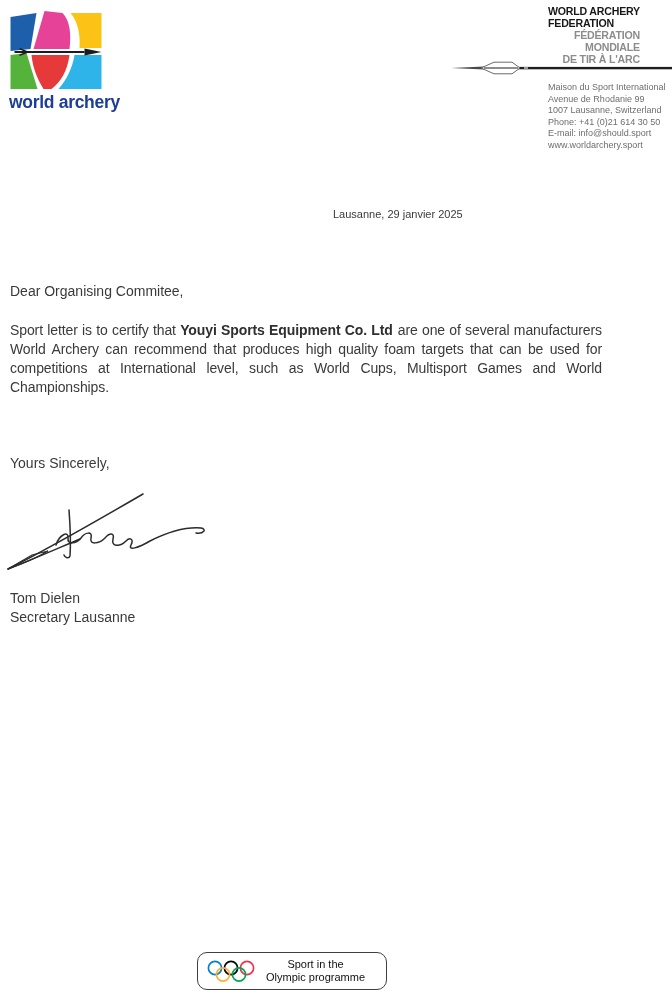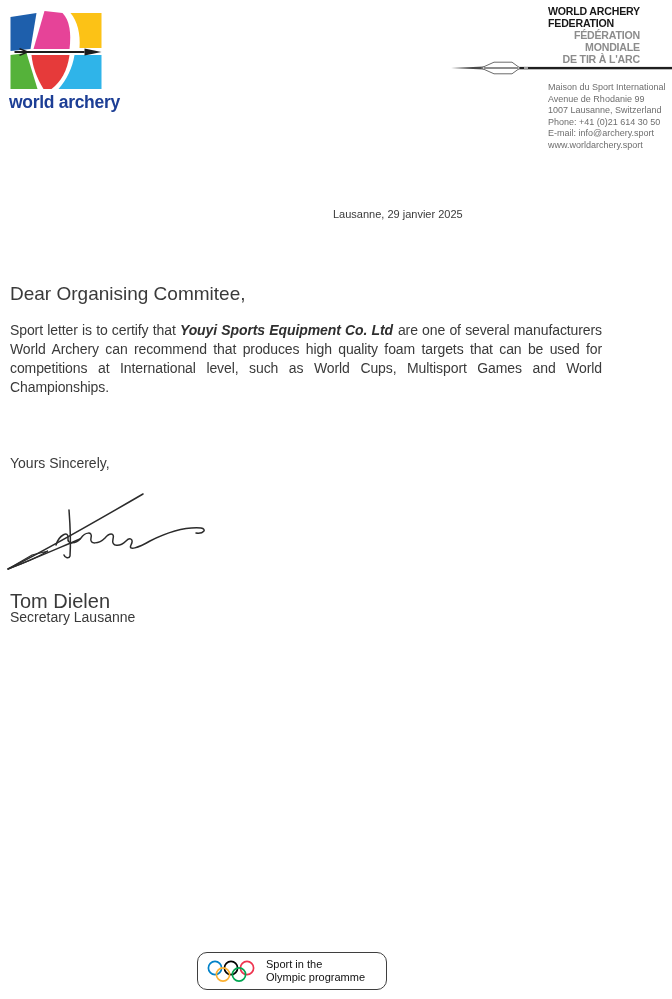--- a/index.html
+++ b/index.html
@@ -28,39 +28,39 @@
     font-size:10.6px;font-weight:bold;letter-spacing:-0.2px;
     color:#171717;white-space:nowrap;
   }
   .org-line.fr{color:#8c8c8c;text-align:right;}
   .arrow-wrap{left:450px;top:59px;width:222px;height:18px;}
   .address-block{left:548px;top:71px;line-height:11.6px;margin-top:11px;}
   .address-line{font-size:9px;color:#6e6e6e;white-space:nowrap;}
 
   
   .dateline{left:333px;top:208px;font-size:11px;color:#3a3a3a;}
-  .salutation{left:10px;top:283px;font-size:19px;text-align:right;}
+  .salutation{left:10px;top:283px;font-size:14px;text-align:right;}
   .para1{
     left:10px;top:321px;width:592px;
     font-size:14px;line-height:19px;letter-spacing:-0.1px;
     text-align:justify;
   }
-  .para1 b{margin-right:5px;color:#2f2f2f;font-style:italic;}
+  .para1 b{margin-right:5px;color:#2f2f2f;}
   .para2{left:10px;top:416px;font-size:14px;}
   .closing{left:10px;top:455px;font-size:14px;}
   .signature-wrap{left:2px;top:483px;width:215px;height:88px;}
-  .signer-name{left:10px;top:590px;font-size:20px;}
+  .signer-name{left:10px;top:590px;font-size:14px;}
   .signer-title{left:10px;top:609px;font-size:14px;}
 
   
   .olympic-badge{
     left:197px;top:952px;width:190px;height:38px;
     border:1.4px solid #3f3f3f;border-radius:10px;
     box-sizing:border-box;
-    display:flex;align-items:center;
+    display:flex;align-items:center;text-align:center;
   }
   .rings-wrap{margin-left:9px;width:48px;height:23px;flex:none;}
   .badge-text{
     margin-left:11px;
     font-size:11px;line-height:13px;color:#111111;white-space:nowrap;
   }
 </style>
 </head>
 <body>
 
@@ -99,21 +99,21 @@
       <path d="M31,9 L44,3.2 L62,3.2 L70,9 L62,14.8 L44,14.8 Z" fill="#ffffff" stroke="#5a5a5a" stroke-width="0.9"></path>
       <line x1="34" y1="9" x2="68" y2="9" stroke="#1f1f1f" stroke-width="1.2"></line>
     </svg>
   </div>
 
   <div class="abs address-block">
     <div class="address-line">Maison du Sport International</div>
     <div class="address-line">Avenue de Rhodanie 99</div>
     <div class="address-line">1007 Lausanne, Switzerland</div>
     <div class="address-line">Phone: +41 (0)21 614 30 50</div>
-    <div class="address-line">E-mail: info@archery.sport</div>
+    <div class="address-line">E-mail: info@should.sport</div>
     <div class="address-line">www.worldarchery.sport</div>
   </div>
 
   <div class="abs dateline">Lausanne, 29 janvier 2025</div>
 
   <div class="abs salutation">Dear Organising Commitee,</div>
 
   <div class="abs para1"><span>Sport letter is to certify that </span><b>Youyi Sports Equipment Co. Ltd</b><span>are one of several manufacturers World Archery can recommend that produces high quality foam targets that can be used for competitions at International level, such as World Cups, Multisport Games and World Championships.</span></div>
 
 

